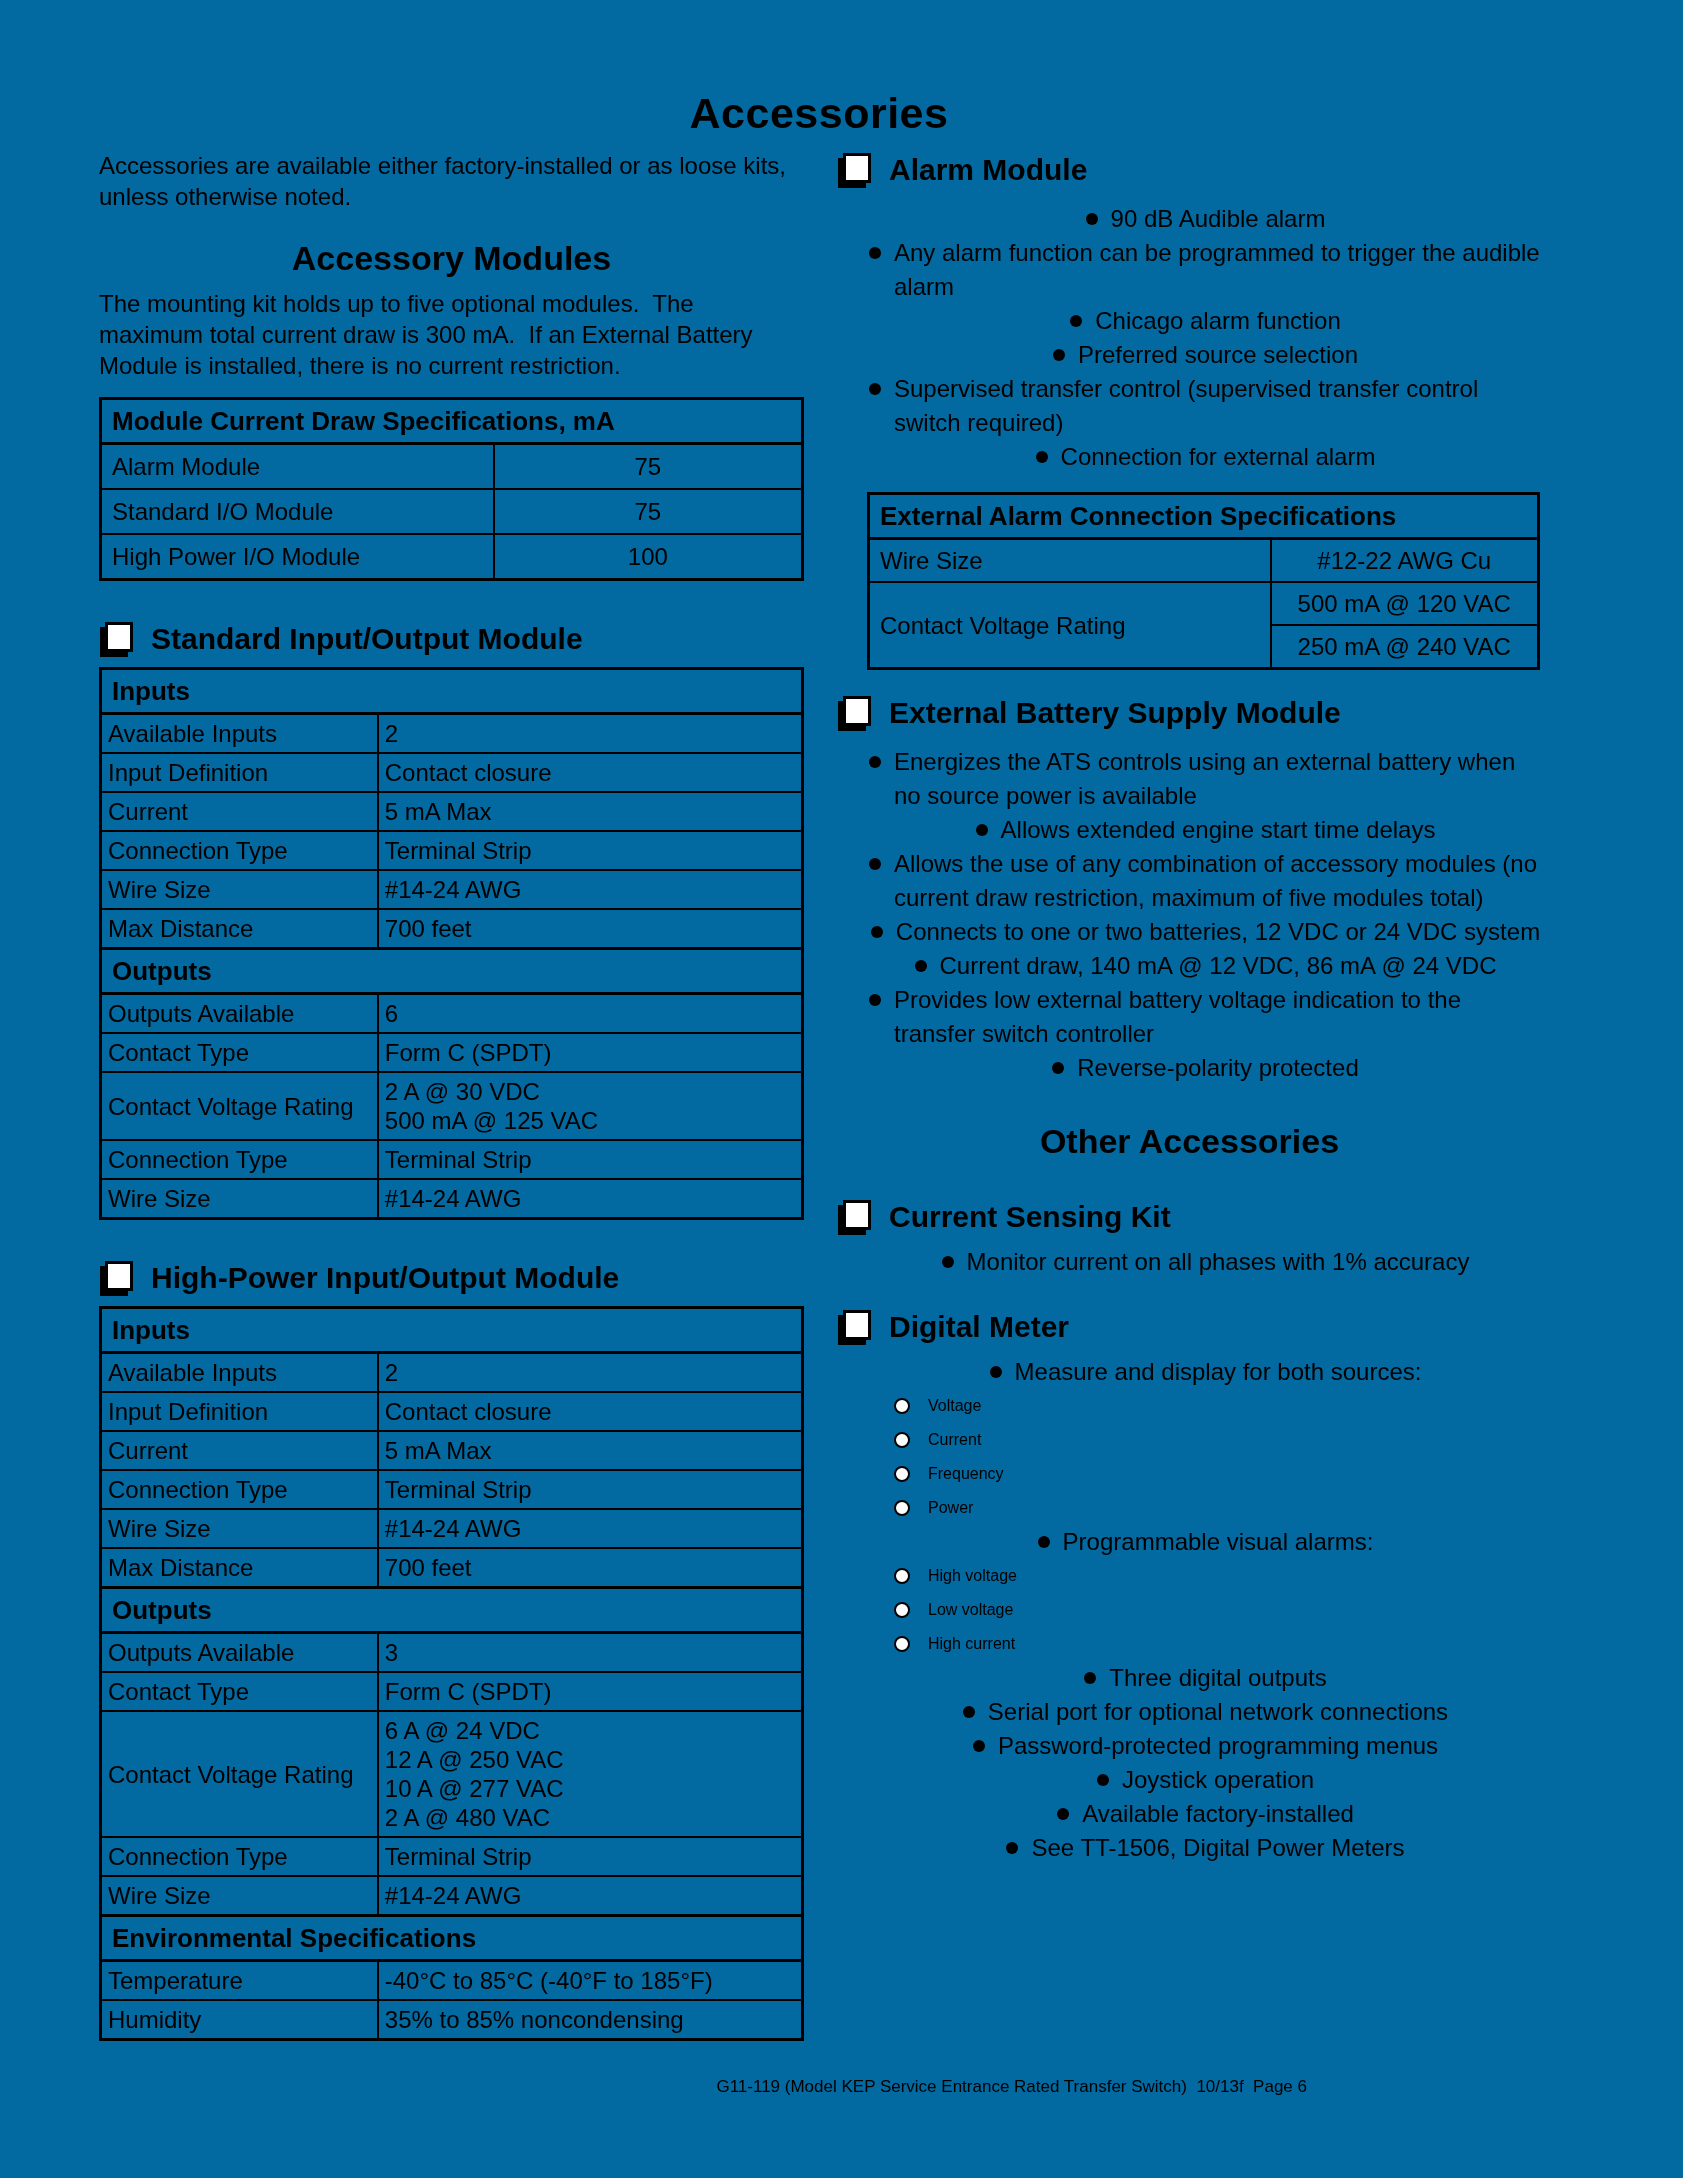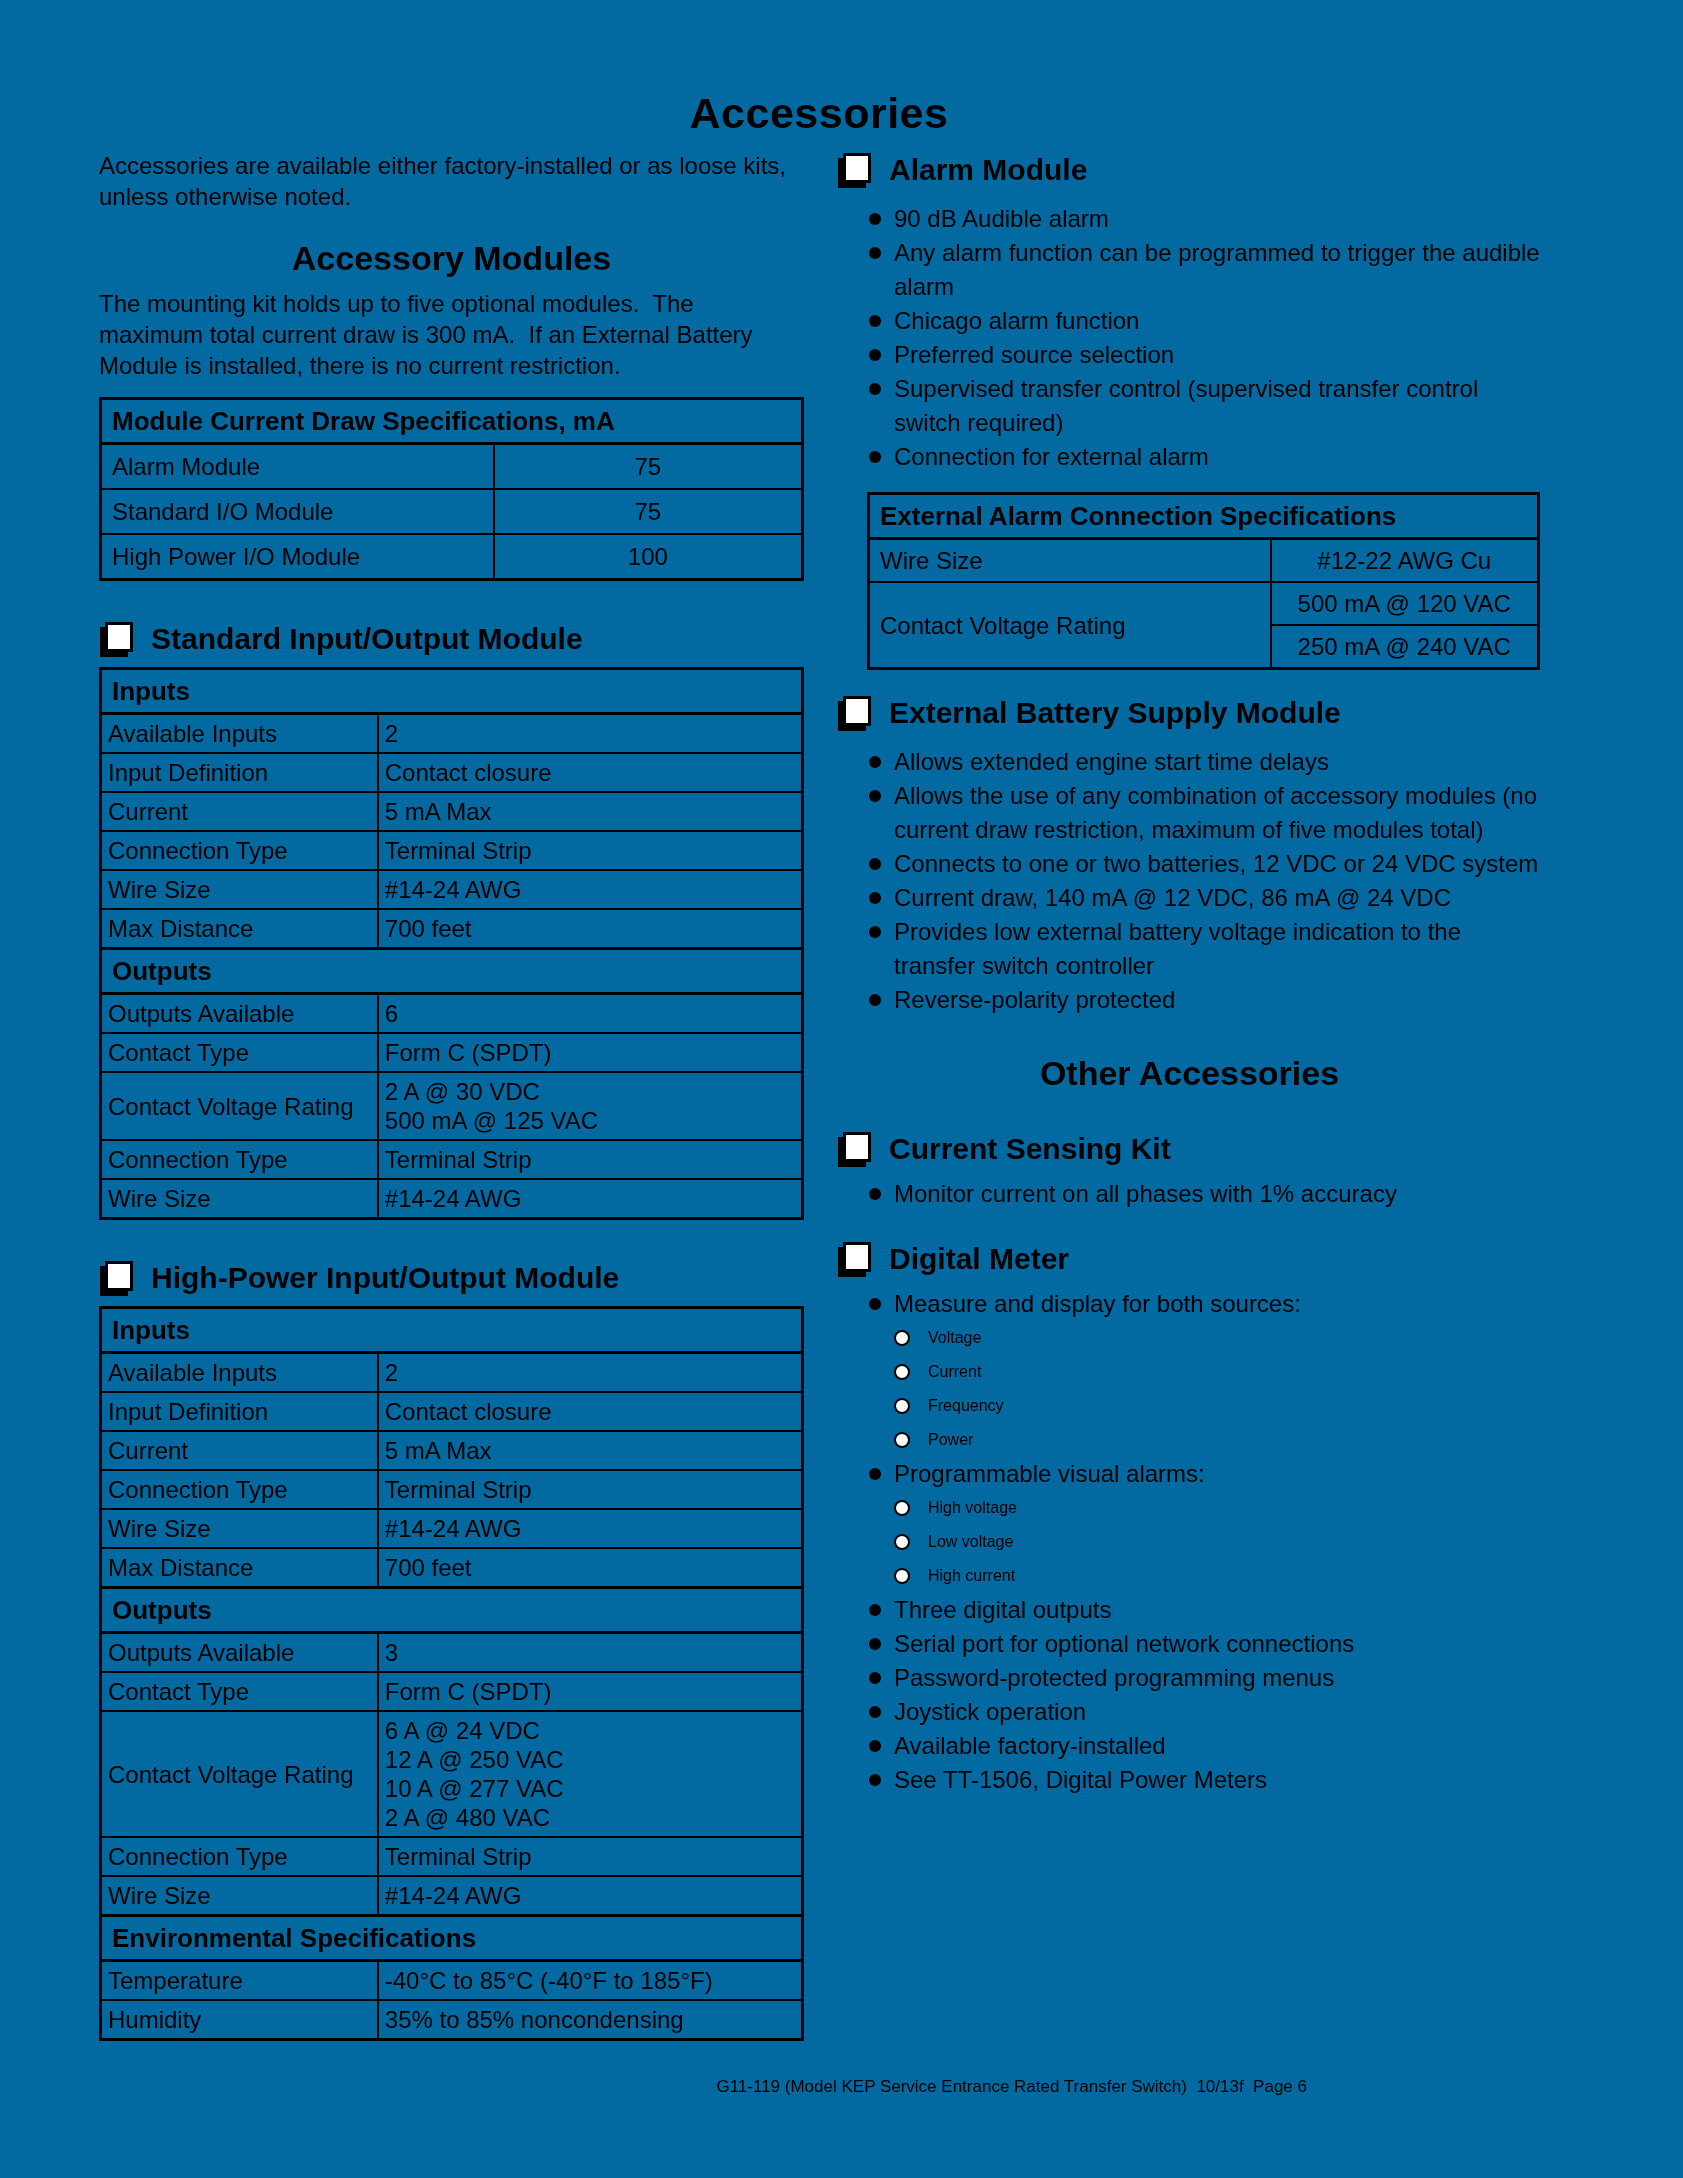--- a/index.html
+++ b/index.html
@@ -41,21 +41,21 @@
   .t1 td { padding:7px 10px; }
   .t1 .lbl { width:56%; }
   .t1 .val { text-align:center; }
   .tio .lbl { width:39.5%; }
   .ext { width:673px; margin-left:30px;padding-left:40px; }
   .ext td { padding:6px 10px; }
   .ext .lbl { width:60%; }
   .ext .val { text-align:center; }
 
   .bullets { margin-top:12px; }
-  .b-item { display:flex; margin-left:32px; font-size:24px; line-height:34px; }
+  .b-item { display:flex; margin-left:32px; font-size:24px; line-height:34px;justify-content:center; }
   .b-dot  { flex:none; width:12px; height:12px; border-radius:50%; background:#000; margin:11px 13px 0 0; }
   .sub-item { display:flex; margin-left:57px; font-size:16px; line-height:34px; }
   .s-circle { flex:none; width:12px; height:12px; border-radius:50%; border:2px solid #000; background:#fff; margin:9px 18px 0 0; }
 
   .mt-sec   { margin-top:38px; }
   .mt-tbl1  { margin-top:16px; }
   .mt-para  { margin-top:10px; }
   .mt-head2 { margin-top:26px; }
   .mt-ext   { margin-top:18px; }
   .mt-batt  { margin-top:23px; }
@@ -299,20 +299,24 @@
       </table>
 
     <div class="cbx-heading mt-batt">
       <span class="cbx"></span>
       <span>External Battery Supply Module</span>
     </div>
 
     <div class="bullets">
       <div class="b-item">
         <span class="b-dot"></span>
+        <span>Energizes the ATS controls using an external battery when no source power is available</span>
+      </div>
+      <div class="b-item">
+        <span class="b-dot"></span>
         <span>Allows extended engine start time delays</span>
       </div>
       <div class="b-item">
         <span class="b-dot"></span>
         <span>Allows the use of any combination of accessory modules (no current draw restriction, maximum of five modules total)</span>
       </div>
       <div class="b-item">
         <span class="b-dot"></span>
         <span>Connects to one or two batteries, 12 VDC or 24 VDC system</span>
       </div>

